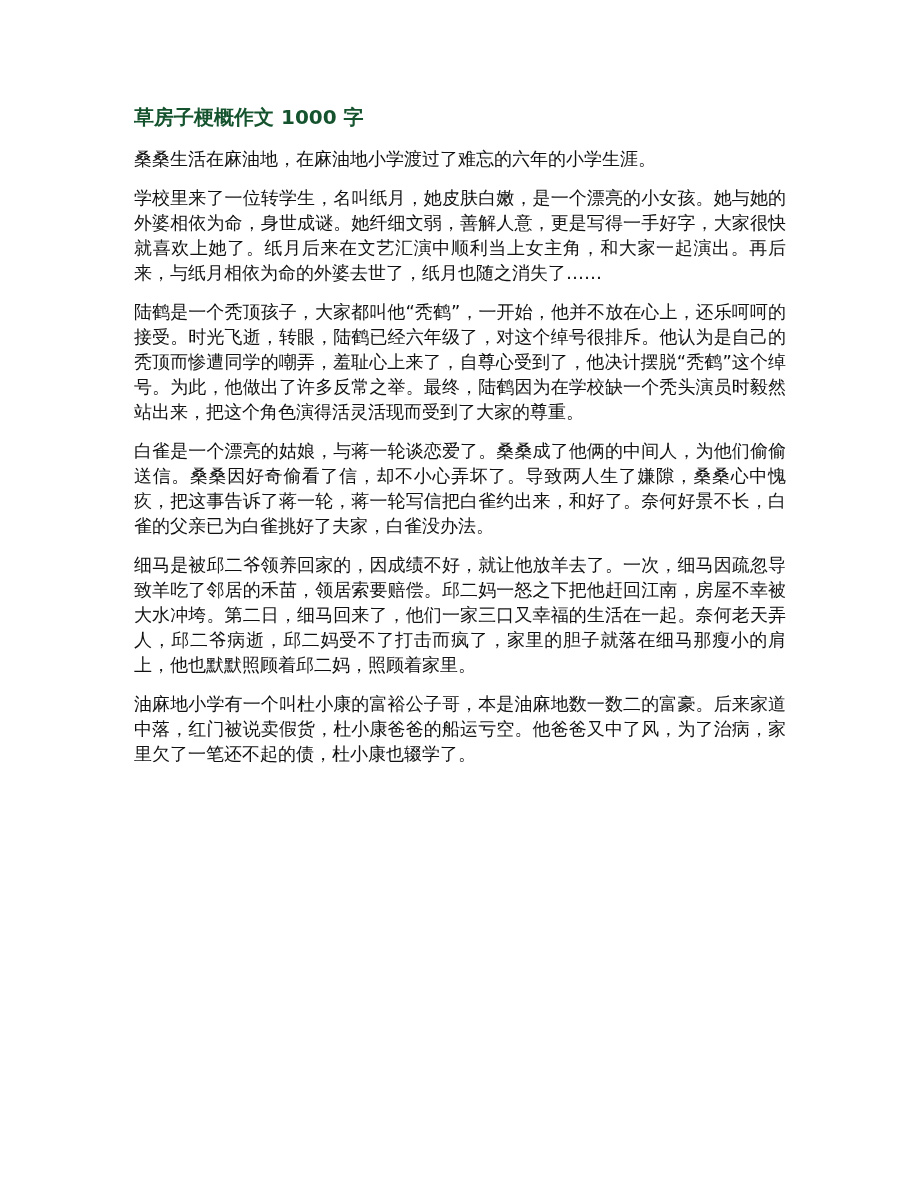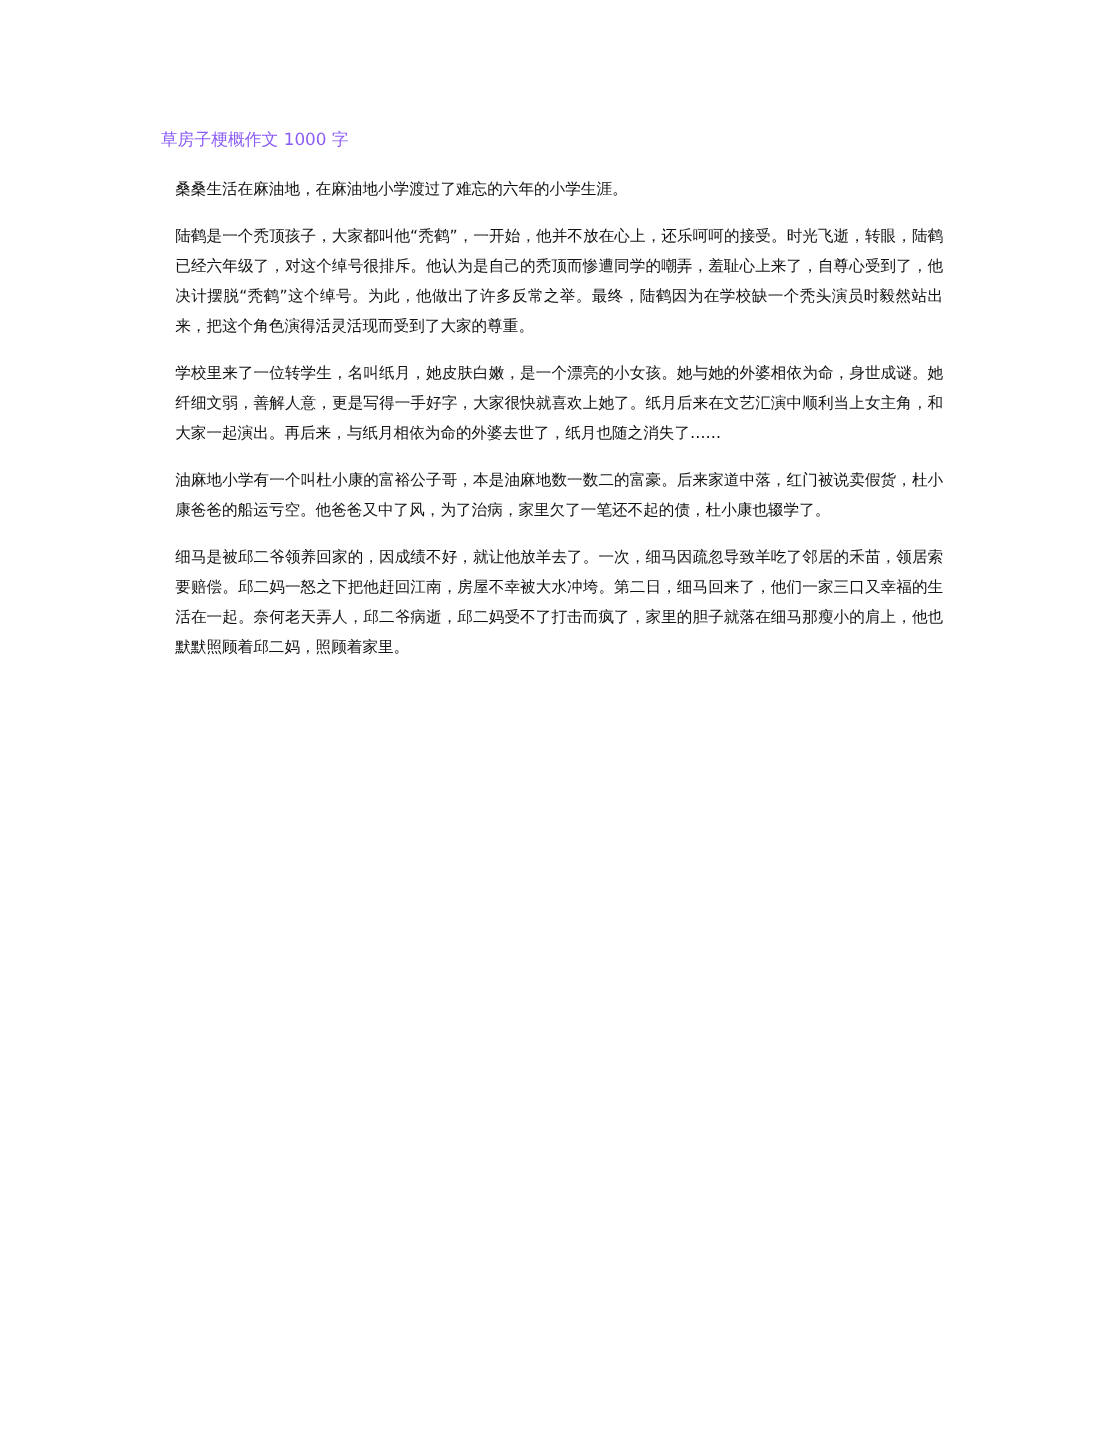--- a/index.html
+++ b/index.html
@@ -15,39 +15,40 @@
       font-family: "DejaVu Sans", "Liberation Sans", sans-serif;
       color: #111111;
     }
     .page {
       position: absolute;
       left: 134px;
       top: 106px;
       width: 652px;
     }
     .title {
-      font-size: 14px;
+      font-size: 20px;
       line-height: 22px;
       margin: 0 0 18px 0;
-      font-weight: normal;
-      color: #8b5cf6;
+      font-weight: bold;
+      color: #14532d;
     }
     .para {
-      font-size: 13px;
+      font-size: 18px;
       line-height: 25px;
-      margin: 0 0 14px 12px;
+      margin: 0 0 14px 0;
       text-align: justify;
       text-justify: inter-character;
       word-break: break-all;
       color: #111;
     }
   </style>
 </head>
 <body>
 
 <div class="page">
   <h1 class="title">草房子梗概作文 1000 字</h1>
   <p class="para">桑桑生活在麻油地，在麻油地小学渡过了难忘的六年的小学生涯。</p>
+  <p class="para">学校里来了一位转学生，名叫纸月，她皮肤白嫩，是一个漂亮的小女孩。她与她的外婆相依为命，身世成谜。她纤细文弱，善解人意，更是写得一手好字，大家很快就喜欢上她了。纸月后来在文艺汇演中顺利当上女主角，和大家一起演出。再后来，与纸月相依为命的外婆去世了，纸月也随之消失了……</p>
   <p class="para">陆鹤是一个秃顶孩子，大家都叫他“秃鹤”，一开始，他并不放在心上，还乐呵呵的接受。时光飞逝，转眼，陆鹤已经六年级了，对这个绰号很排斥。他认为是自己的秃顶而惨遭同学的嘲弄，羞耻心上来了，自尊心受到了，他决计摆脱“秃鹤”这个绰号。为此，他做出了许多反常之举。最终，陆鹤因为在学校缺一个秃头演员时毅然站出来，把这个角色演得活灵活现而受到了大家的尊重。</p>
-  <p class="para">学校里来了一位转学生，名叫纸月，她皮肤白嫩，是一个漂亮的小女孩。她与她的外婆相依为命，身世成谜。她纤细文弱，善解人意，更是写得一手好字，大家很快就喜欢上她了。纸月后来在文艺汇演中顺利当上女主角，和大家一起演出。再后来，与纸月相依为命的外婆去世了，纸月也随之消失了……</p>
+  <p class="para">白雀是一个漂亮的姑娘，与蒋一轮谈恋爱了。桑桑成了他俩的中间人，为他们偷偷送信。桑桑因好奇偷看了信，却不小心弄坏了。导致两人生了嫌隙，桑桑心中愧疚，把这事告诉了蒋一轮，蒋一轮写信把白雀约出来，和好了。奈何好景不长，白雀的父亲已为白雀挑好了夫家，白雀没办法。</p>
+  <p class="para">细马是被邱二爷领养回家的，因成绩不好，就让他放羊去了。一次，细马因疏忽导致羊吃了邻居的禾苗，领居索要赔偿。邱二妈一怒之下把他赶回江南，房屋不幸被大水冲垮。第二日，细马回来了，他们一家三口又幸福的生活在一起。奈何老天弄人，邱二爷病逝，邱二妈受不了打击而疯了，家里的胆子就落在细马那瘦小的肩上，他也默默照顾着邱二妈，照顾着家里。</p>
   <p class="para">油麻地小学有一个叫杜小康的富裕公子哥，本是油麻地数一数二的富豪。后来家道中落，红门被说卖假货，杜小康爸爸的船运亏空。他爸爸又中了风，为了治病，家里欠了一笔还不起的债，杜小康也辍学了。</p>
-  <p class="para">细马是被邱二爷领养回家的，因成绩不好，就让他放羊去了。一次，细马因疏忽导致羊吃了邻居的禾苗，领居索要赔偿。邱二妈一怒之下把他赶回江南，房屋不幸被大水冲垮。第二日，细马回来了，他们一家三口又幸福的生活在一起。奈何老天弄人，邱二爷病逝，邱二妈受不了打击而疯了，家里的胆子就落在细马那瘦小的肩上，他也默默照顾着邱二妈，照顾着家里。</p>
 </div>
 
 </body></html>

